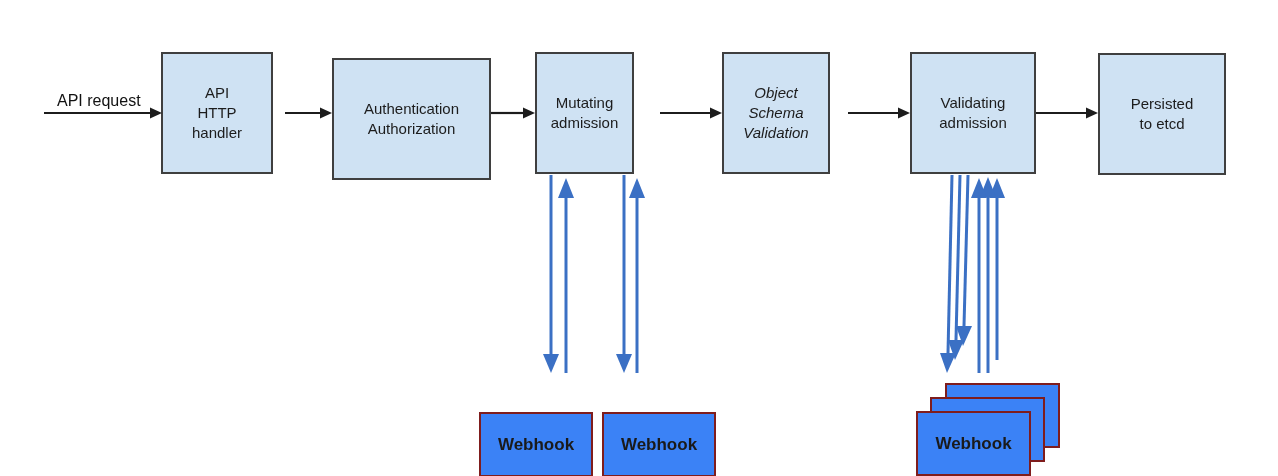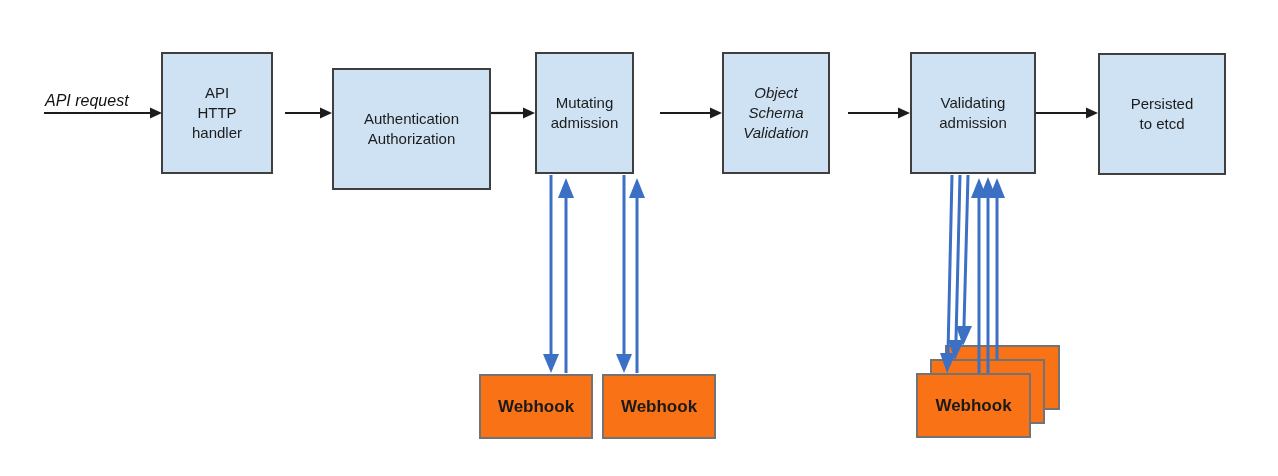--- a/index.html
+++ b/index.html
@@ -21,56 +21,56 @@
     box-sizing: border-box;
   }
   .main-box {
     background: #cfe2f3;
     border: 2px solid #3f3f3f;
     font-size: 15px;
     line-height: 20px;
     color: #1c1c1c;
   }
   .webhook-box {
-    background: #f97316;
-    border: 2px solid #737373;
+    background: #3b82f6;
+    border: 2px solid #7f1d1d;
     font-size: 17px;
     font-weight: 600;
     color: #1a1a1a;
+    margin-top: 38px;
   }
   .api-label {
     position: absolute;
-    left: 45px;
+    left: 57px;
     top: 92px;
     width: 120px;
     font-size: 16px;
     color: #111111;
     white-space: nowrap;
-    font-style: italic;
   }
   .arrow-layer {
     position: absolute;
     left: 0; top: 0;
     width: 1278px;
     height: 476px;
     pointer-events: none;
   }
 </style>
 </head>
 <body>
 
 <div class="canvas">
 
   <div class="box webhook-box" style="left:945px; top:345px; width:115px; height:65px;"></div>
   <div class="box webhook-box" style="left:930px; top:359px; width:115px; height:65px;"></div>
 
   <div class="box main-box" style="left:161px; top:52px; width:112px; height:122px;">API
 HTTP
 handler</div>
-  <div class="box main-box" style="left:332px; top:68px; width:159px; height:122px;">Authentication
+  <div class="box main-box" style="left:332px; top:58px; width:159px; height:122px;">Authentication
 Authorization</div>
   <div class="box main-box" style="left:535px; top:52px; width:99px; height:122px;">Mutating
 admission</div>
   <div class="box main-box" style="left:722px; top:52px; width:108px; height:122px;font-style:italic;">Object
 Schema
 Validation</div>
   <div class="box main-box" style="left:910px; top:52px; width:126px; height:122px;text-align:center;">Validating
 admission</div>
   <div class="box main-box" style="left:1098px; top:53px; width:128px; height:122px;">Persisted
 to etcd</div>

